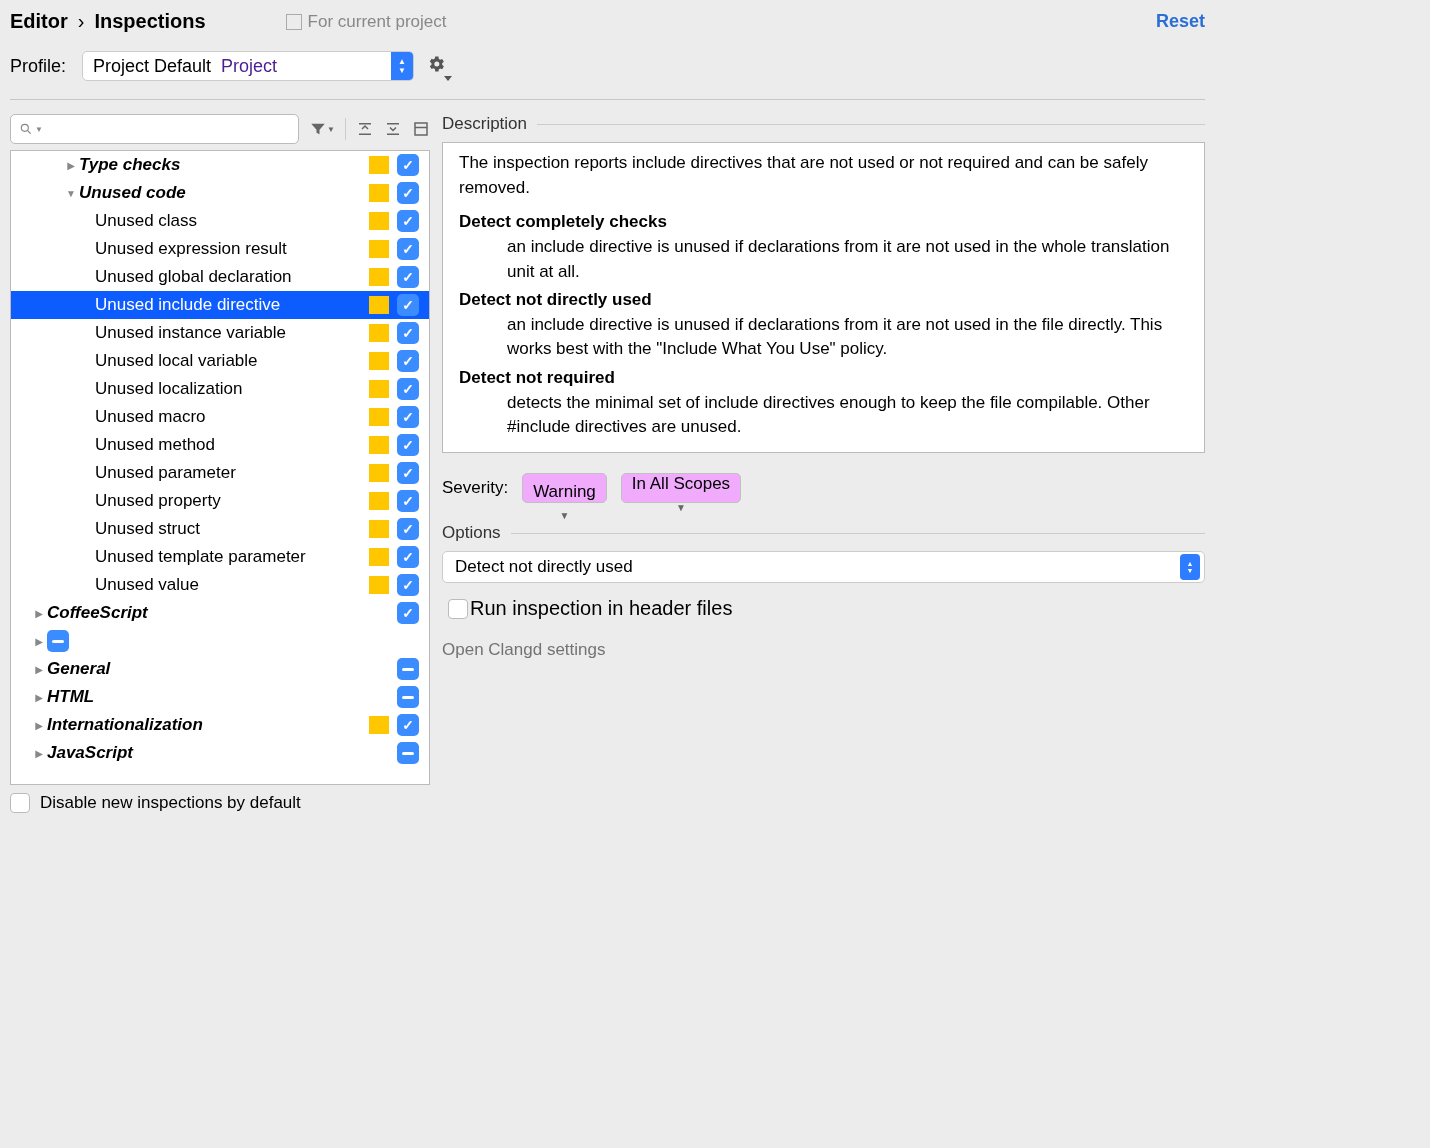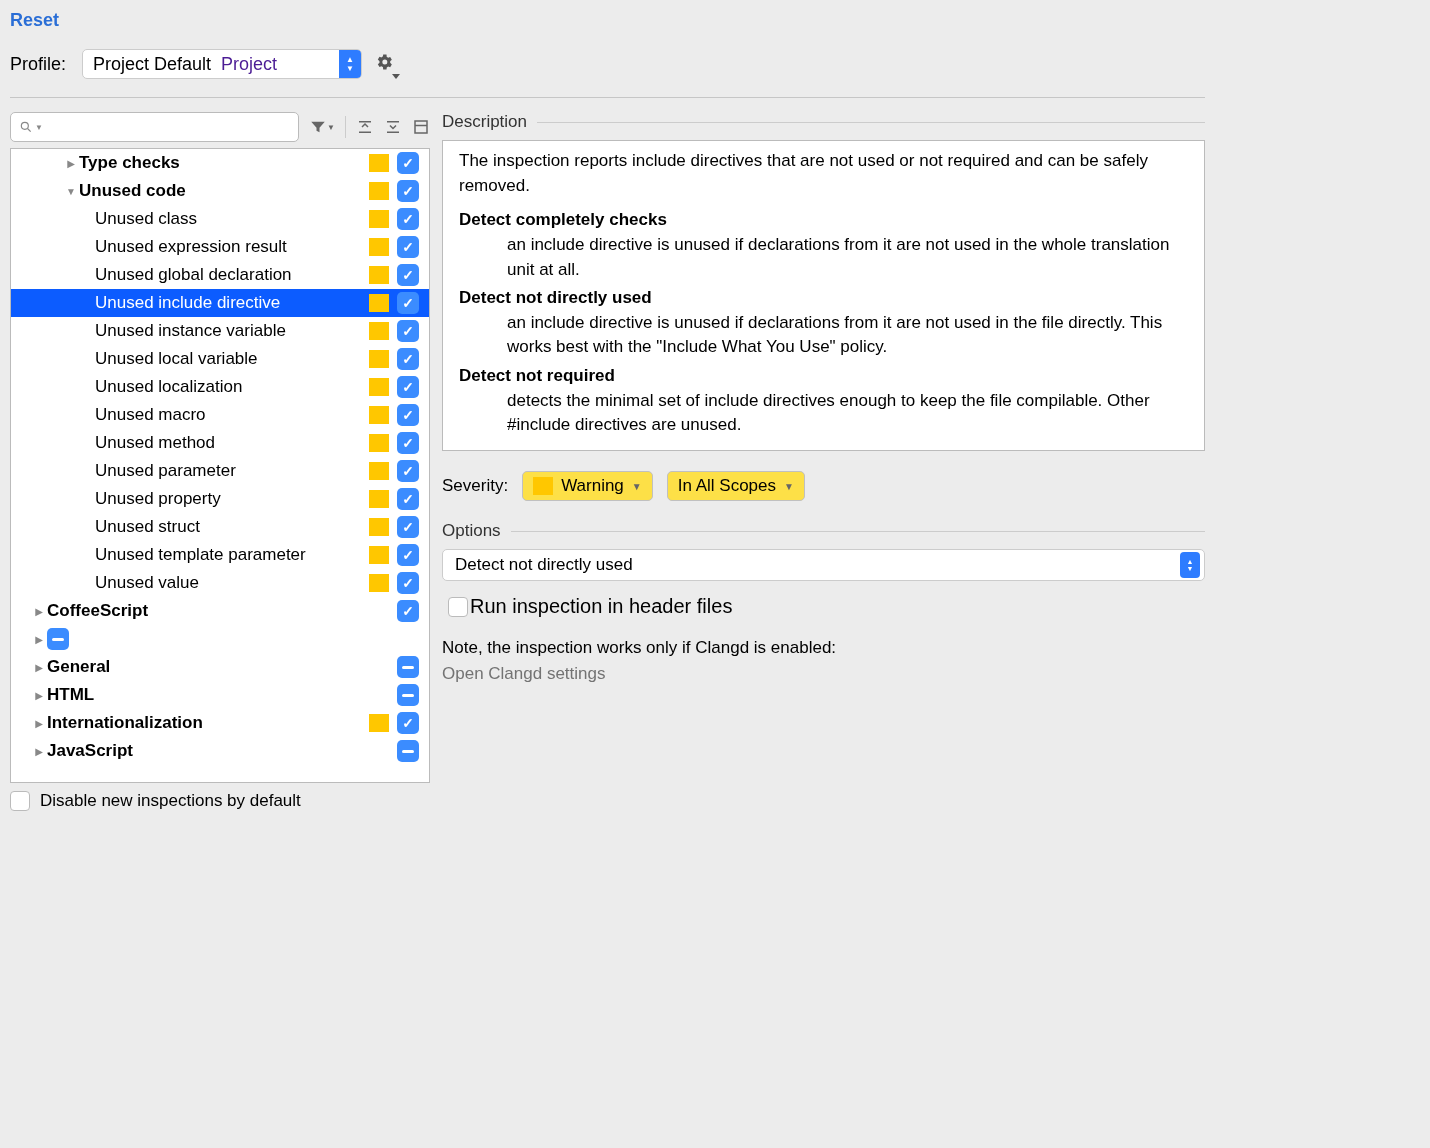--- a/index.html
+++ b/index.html
@@ -14,21 +14,21 @@
 .header { display: flex; align-items: center; justify-content: space-between; margin-bottom: 18px; }
 .breadcrumb { display: flex; align-items: center; gap: 10px; font-size: 20px; font-weight: 700; }
 .breadcrumb-chevron { font-weight: 400; color: #000; }
 .scope-label { display: flex; align-items: center; gap: 6px; color: #888; font-size: 17px; margin-left: 80px; }
 .scope-icon { width: 16px; height: 16px; border: 1px solid #aaa; display: inline-block; }
 .reset-link { color: #2a6ed6; font-weight: 700; font-size: 18px; cursor: pointer; }
 .profile-row { display: flex; align-items: center; gap: 12px; margin-bottom: 18px; }
 .profile-label { font-size: 18px; margin-right: 4px; }
 .profile-select {
   display: flex; align-items: center; background: #fff; border: 1px solid #ccc;
-  border-radius: 5px; height: 30px; overflow: hidden; width: 280px;
+  border-radius: 5px; height: 30px; overflow: hidden; width: 332px;
 }
 .profile-select .name { padding: 0 10px; font-size: 18px; }
 .profile-select .scope { color: #4c1d95; font-size: 18px; flex: 1; }
 .profile-select .arrows {
   background: #2e7cff; width: 22px; height: 100%; display: flex;
   flex-direction: column; align-items: center; justify-content: center; color: #fff; font-size: 8px;
 }
 .gear-icon { color: #555; font-size: 20px; position: relative; cursor: pointer; }
 .gear-icon::after { content: ""; position: absolute; right: -6px; bottom: -2px; border-left: 4px solid transparent; border-right: 4px solid transparent; border-top: 5px solid #555; }
 .divider { border-top: 1px solid #c6c6c6; margin-bottom: 14px; }
@@ -46,21 +46,21 @@
 .tree {
   background: #fff; border: 1px solid #bbb; height: 635px; overflow: hidden;
 }
 .tree-row {
   display: flex; align-items: center; height: 28px; padding-left: 8px;
   font-size: 17px; position: relative;
 }
 .tree-row.selected { background: #0c5cff; color: #fff; }
 .tree-row .disclosure { width: 16px; display: inline-flex; justify-content: center; color: #888; font-size: 10px; }
 .tree-row .label { flex: 1; }
-.tree-row .label.bold { font-weight: 700; }
+.tree-row .label.bold { font-weight: 700; font-style: italic; }
 .tree-row .severity-square {
   width: 20px; height: 18px; background: #ffc700; margin-right: 8px;
 }
 .tree-row .checkbox {
   width: 22px; height: 22px; border-radius: 5px; background: #3b8cff;
   display: flex; align-items: center; justify-content: center; color: #fff;
   margin-right: 10px; font-size: 14px; font-weight: bold;
 }
 .tree-row .checkbox.mixed::after { content: ""; width: 12px; height: 3px; background: #fff; border-radius: 2px; }
 .indent-1 { padding-left: 20px; }
@@ -73,22 +73,22 @@
 .section-title .line { flex: 1; height: 1px; background: #ccc; }
 .description-box {
   background: #fff; border: 1px solid #bbb; padding: 8px 16px;
   font-size: 17px; line-height: 1.45; margin-bottom: 20px;
 }
 .description-box p { margin-bottom: 10px; }
 .description-box .term { font-weight: 700; }
 .description-box .def { margin-left: 48px; margin-bottom: 4px; }
 .severity-row { display: flex; align-items: center; gap: 14px; margin-bottom: 20px; font-size: 17px; }
 .dropdown {
-  display: flex; align-items: center; background: #fde047; border: 1px solid #c0c0c0;
-  border-radius: 5px; height: 30px; padding: 0 10px; gap: 8px; cursor: pointer;
+  display: flex; align-items: center; background: #f0abfc; border: 1px solid #c0c0c0;
+  border-radius: 5px; height: 30px; padding: 0 10px; gap: 8px; cursor: pointer; flex-direction: column;
 }
 .dropdown .arrow { font-size: 10px; color: #666; }
 .sev-square { width: 20px; height: 18px; background: #ffc700; }
 .options-select {
   display: flex; align-items: center; background: #fff; border: 1px solid #ccc;
   border-radius: 5px; height: 32px; width: 100%; padding: 0 12px; margin-bottom: 14px;
 }
 .options-select .text { flex: 1; font-size: 17px; }
 .options-select .arrows {
   background: #2e7cff; width: 20px; height: 26px; border-radius: 4px;
@@ -96,20 +96,31 @@
   color: #fff; font-size: 7px; margin-right: -8px;
 }
 .option-check-row { display: flex; align-items: center; gap: 2px; font-size: 20px; margin-left: 6px; margin-bottom: 20px; }
 .note-text { font-size: 17px; margin-bottom: 6px; }
 .link { color: #737373; font-size: 17px; cursor: pointer; }
 </style>
 </head>
 <body>
 
 <div class="header">
+  <div style="display:flex;align-items:center;">
+    <div class="breadcrumb">
+      <span>Editor</span>
+      <span class="breadcrumb-chevron">›</span>
+      <span>Inspections</span>
+    </div>
+    <div class="scope-label">
+      <span class="scope-icon"></span>
+      <span>For current project</span>
+    </div>
+  </div>
   <span class="reset-link">Reset</span>
 </div>
 
 <div class="profile-row">
   <span class="profile-label">Profile:</span>
   <div class="profile-select">
     <span class="name">Project Default</span>
     <span class="scope">Project</span>
     <span class="arrows">▲<br>▼</span>
   </div>
@@ -317,16 +328,15 @@
       <span class="line"></span>
     </div>
     <div class="options-select">
       <span class="text">Detect not directly used</span>
       <span class="arrows">▲<br>▼</span>
     </div>
     <div class="option-check-row">
       <span class="plain-checkbox"></span>
       <span>Run inspection in header files</span>
     </div>
-    <div class="note-text">Note, the inspection works only if Clangd is enabled:</div>
     <span class="link">Open Clangd settings</span>
   </div>
 </div>
 
 </body></html>

